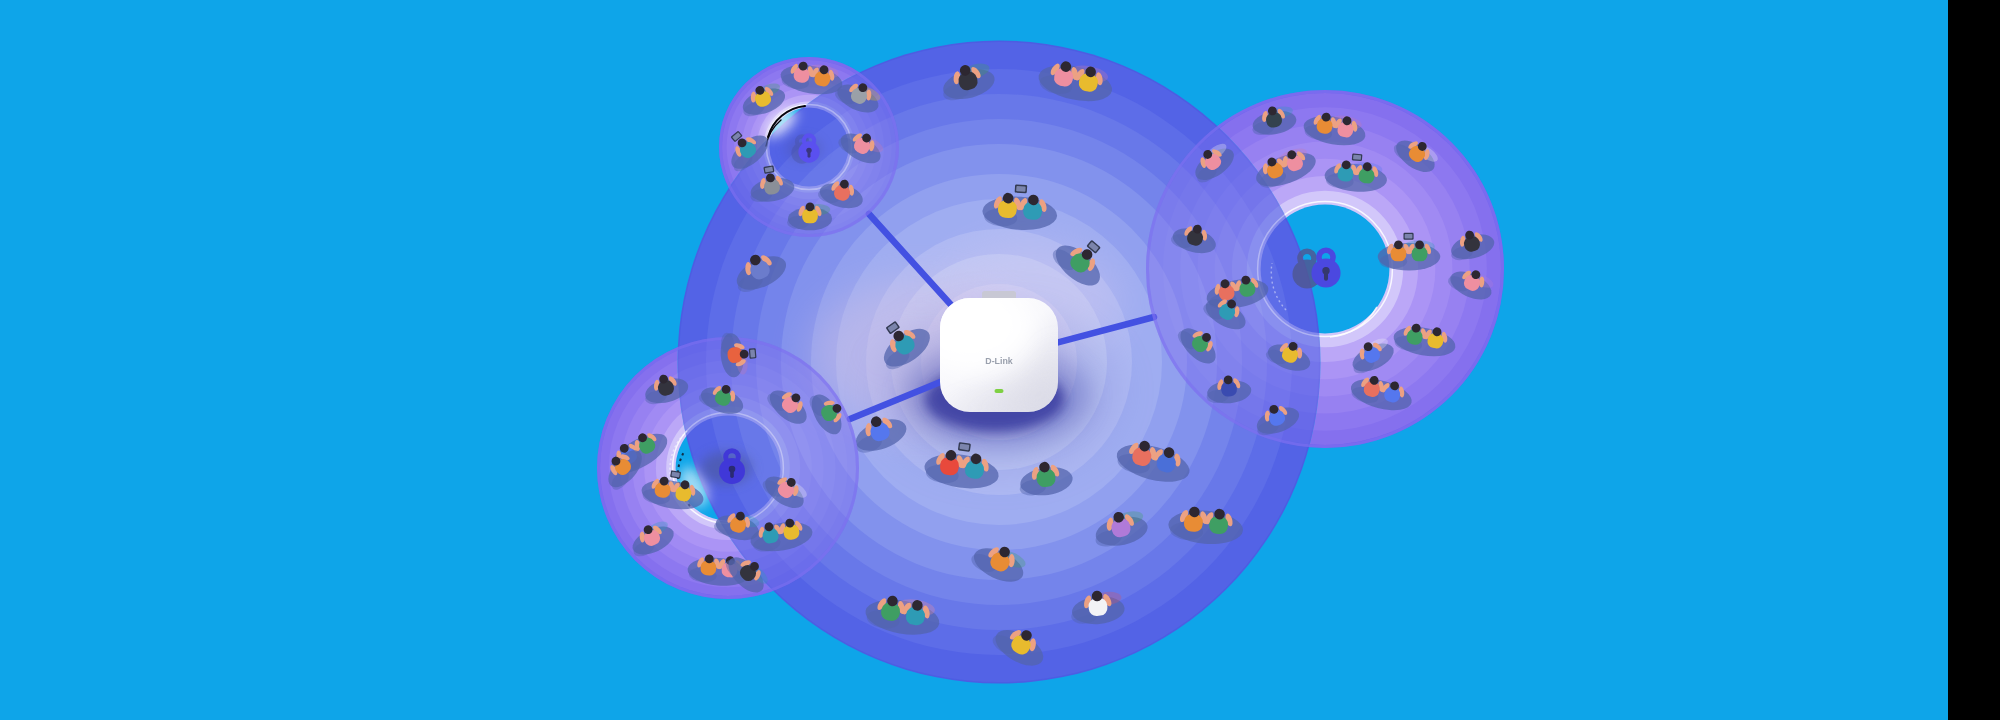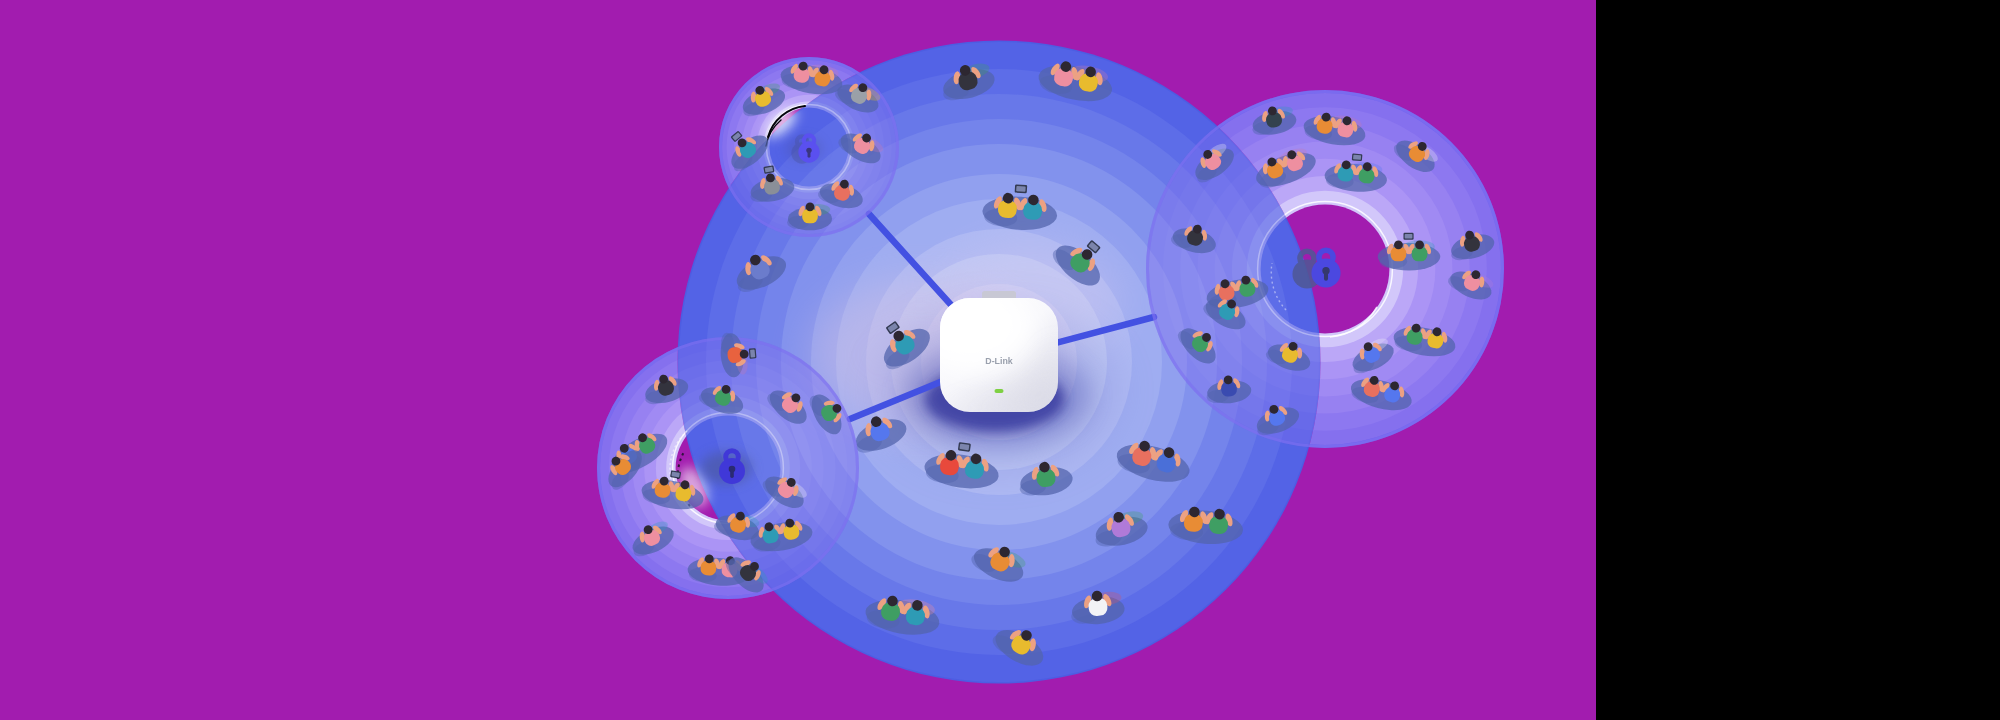--- a/index.html
+++ b/index.html
@@ -1,12 +1,12 @@
 <!DOCTYPE html>
-<html><head><meta charset="utf-8"><style>html,body{margin:0;padding:0;background:#000;}#stage{position:relative;width:1596px;height:720px;background:#a21caf;overflow:hidden;font-family:"Liberation Sans",sans-serif;}</style></head><body>
+<html><head><meta charset="utf-8"><style>html,body{margin:0;padding:0;background:#000;}#stage{position:relative;width:1948px;height:720px;background:#0ea5e9;overflow:hidden;font-family:"Liberation Sans",sans-serif;}</style></head><body>
 <div id="stage">
 <svg width="2000" height="720" viewBox="0 0 2000 720">
 <defs>
         <linearGradient id="devg" x1="0" y1="0" x2="0.8" y2="1">
           <stop offset="0" stop-color="#ffffff"></stop>
           <stop offset="0.5" stop-color="#f8f8fc"></stop>
           <stop offset="1" stop-color="#dfdfea"></stop>
         </linearGradient>
         <filter id="b6" x="-60%" y="-60%" width="220%" height="220%">
           <feGaussianBlur stdDeviation="6"></feGaussianBlur>

